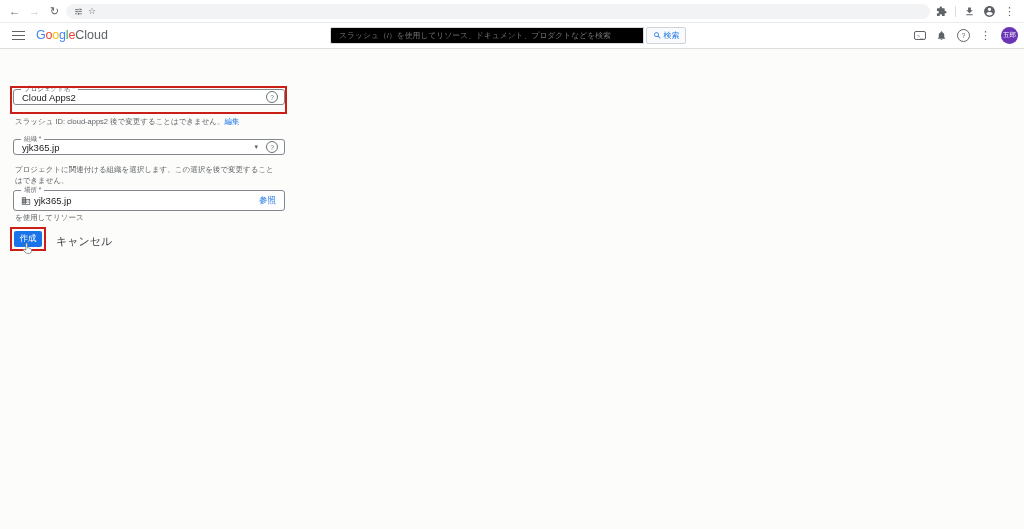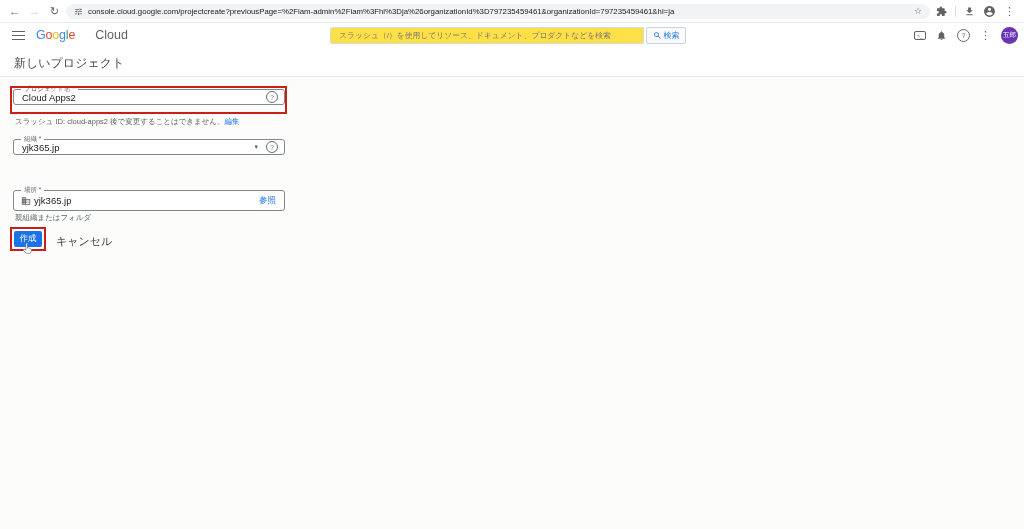--- a/index.html
+++ b/index.html
@@ -17,23 +17,23 @@
   .pill-star{font-size:9px;color:#5f6368;line-height:15px}
   .b-right{display:flex;align-items:center;gap:8px;padding:0 3px}
   .vdiv{width:1px;height:11px;background:#dadce0}
 
   
   .gch{position:absolute;left:0;top:23px;right:0;height:25px;background:#fff;border-bottom:1px solid #dcdfe2}
   .burger{position:absolute;left:12px;top:8px;width:13px;height:9px;display:flex;flex-direction:column;justify-content:space-between;cursor:pointer}
   .burger i{height:1.4px;background:#5f6368;display:block}
   .logo{position:absolute;left:36px;top:5px;font-size:12.5px;display:flex;align-items:baseline;letter-spacing:-.2px}
   .g-b{color:#4285f4}.g-r{color:#ea4335}.g-y{color:#fbbc05}.g-g{color:#34a853}
-  .logo-cloud{color:#5f6368;margin-left:20px;letter-spacing:0}
+  .logo-cloud{color:#5f6368;margin-left:0;letter-spacing:0}
   .search{position:absolute;left:330px;top:4px;height:17px;display:flex}
-  .search input{width:314px;height:17px;border:1px solid #d7dbdf;background:#fde047;border-radius:2px 0 0 2px;
+  .search input{width:314px;height:17px;border:1px solid #d7dbdf;background:#000000;border-radius:2px 0 0 2px;
                 font-size:7.8px;padding:0 8px;color:#5f6368;outline:none;box-sizing:border-box;font-family:Liberation Sans, sans-serif}
   .search button{width:40px;height:17px;margin-left:2px;border:1px solid #cdd3d8;background:#f8fafc;border-radius:2px;
                  display:flex;align-items:center;justify-content:center;gap:2px;font-size:8px;color:#1a73e8;
                  font-family:inherit;padding:0;cursor:pointer}
   .gch-right{position:absolute;right:6px;top:0;height:25px;display:flex;align-items:center;gap:10px}
   .shell{width:12px;height:9px;border:1.2px solid #5f6368;border-radius:2px;font-size:5px;line-height:8px;
          padding-left:2px;color:#5f6368;box-sizing:border-box}
   .circle-q{width:11px;height:11px;border:1px solid #5f6368;border-radius:50%;font-size:7px;
             display:flex;align-items:center;justify-content:center;color:#5f6368}
   .dots{font-size:11px;color:#5f6368}
@@ -84,21 +84,20 @@
   <div class="browser">
     <span class="nav-ic">←</span>
     <span class="nav-ic disabled">→</span>
     <span class="nav-ic">↻</span>
     <div class="pill">
       <span style="display:flex">
         <svg viewBox="0 0 24 24" width="9" height="9">
             <path fill="#5f6368" d="M3 17v2h6v-2H3zM3 5v2h10V5H3zm10 16v-2h8v-2h-8v-2h-2v6h2zM7 9v2H3v2h4v2h2V9H7zm14 4v-2H11v2h10zm-6-4h2V7h4V5h-4V3h-2v6z"></path>
           </svg>
       </span>
-      <span class="url">console.cloud.google.com/projectcreate?previousPage=%2Fiam-admin%2Fiam%3Fhl%3Dja%26organizationId%3D797235459461&amp;organizationId=797235459461&amp;hl=ja</span>
       <span class="pill-star">☆</span>
     </div>
     <div class="b-right">
       <span style="display:flex">
         <svg viewBox="0 0 24 24" width="11" height="11">
             <path fill="#5f6368" d="M20.5 11H19V7c0-1.1-.9-2-2-2h-4V3.5C13 2.12 11.88 1 10.5 1S8 2.12 8 3.5V5H4c-1.1 0-2 .9-2 2v3.8h1.5c1.49 0 2.7 1.21 2.7 2.7S5 16.2 3.5 16.2H2V20c0 1.1.9 2 2 2h3.8v-1.5c0-1.49 1.21-2.7 2.7-2.7s2.7 1.21 2.7 2.7V22H17c1.1 0 2-.9 2-2v-4h1.5c1.38 0 2.5-1.12 2.5-2.5S21.88 11 20.5 11z"></path>
           </svg>
       </span>
       <span class="vdiv"></span>
       <span style="display:flex">
@@ -147,55 +146,53 @@
         <svg viewBox="0 0 24 24" width="11" height="11">
             <path fill="#5f6368" d="M12 22c1.1 0 2-.9 2-2h-4c0 1.1.9 2 2 2zm6-6v-5c0-3.1-1.6-5.6-4.5-6.3V4c0-.8-.7-1.5-1.5-1.5S10.5 3.2 10.5 4v.7C7.6 5.4 6 7.9 6 11v5l-2 2v1h16v-1l-2-2z"></path>
           </svg>
       </span>
       <span class="circle-q">?</span>
       <span class="dots">⋮</span>
       <span class="avatar">五郎</span>
     </div>
   </div>
 
-  <div class="titlebar">
-    <span class="title">新しいプロジェクト</span>
-  </div>
 
   <div class="content">
 
     <div class="ann ann1"></div>
     <div class="fld f-pn">
       <span class="fld-label">プロジェクト名 *</span>
       <input class="fld-input" type="text" value="Cloud Apps2" style="">
       <span class="q">?</span>
     </div>
 
     <div class="note">
       <span>スラッシュ ID: cloud-apps2 後で変更することはできません。</span><span class="link edit">編集</span>
     </div>
 
     <div class="fld f-org">
       <span class="fld-label">組織 *</span>
       <span class="fld-val">yjk365.jp</span>
       <span class="caret">▾</span>
       <span class="q">?</span>
     </div>
+    <div class="helper h-org">プロジェクトに関連付ける組織を選択します。この選択を後で変更することはできません。</div>
 
     <div class="fld f-loc">
       <span class="fld-label">場所 *</span>
       <span class="loc-ic">
         <svg viewBox="0 0 24 24" width="10" height="10">
             <path fill="#5f6368" d="M12 7V3H2v18h20V7H12zM6 19H4v-2h2v2zm0-4H4v-2h2v2zm0-4H4V9h2v2zm0-4H4V5h2v2zm4 12H8v-2h2v2zm0-4H8v-2h2v2zm0-4H8V9h2v2zm0-4H8V5h2v2zm10 12h-8v-2h2v-2h-2v-2h2v-2h-2V9h8v10zm-2-8h-2v2h2v-2zm0 4h-2v2h2v-2z"></path>
           </svg>
       </span>
       <span class="fld-val">yjk365.jp</span>
       <span class="browse link">参照</span>
     </div>
-    <div class="helper h-loc">親組織またはフォルダ</div>
+    <div class="helper h-loc">を使用してリソース</div>
 
     <div class="ann ann2"></div>
     <button class="btn-create">作成</button>
     <button class="btn-cancel">キャンセル</button>
 
     <span class="cursor">
       <svg viewBox="0 0 24 24" width="13" height="15">
           <path d="M9 3.5c0-.8.7-1.5 1.5-1.5S12 2.7 12 3.5V11l1.2-.2c.4-.1.9 0 1.3.2l4 2c.7.4 1.1 1.2.9 2l-1.2 4.5c-.2.9-1 1.5-1.9 1.5h-5.6c-.5 0-1-.2-1.4-.6l-4.6-4.8c-.6-.6-.5-1.6.1-2.1.5-.4 1.3-.4 1.8.1L9 14.9V3.5z" fill="#fff" stroke="#6b7075" stroke-width="1.3"></path>
         </svg>
     </span>

